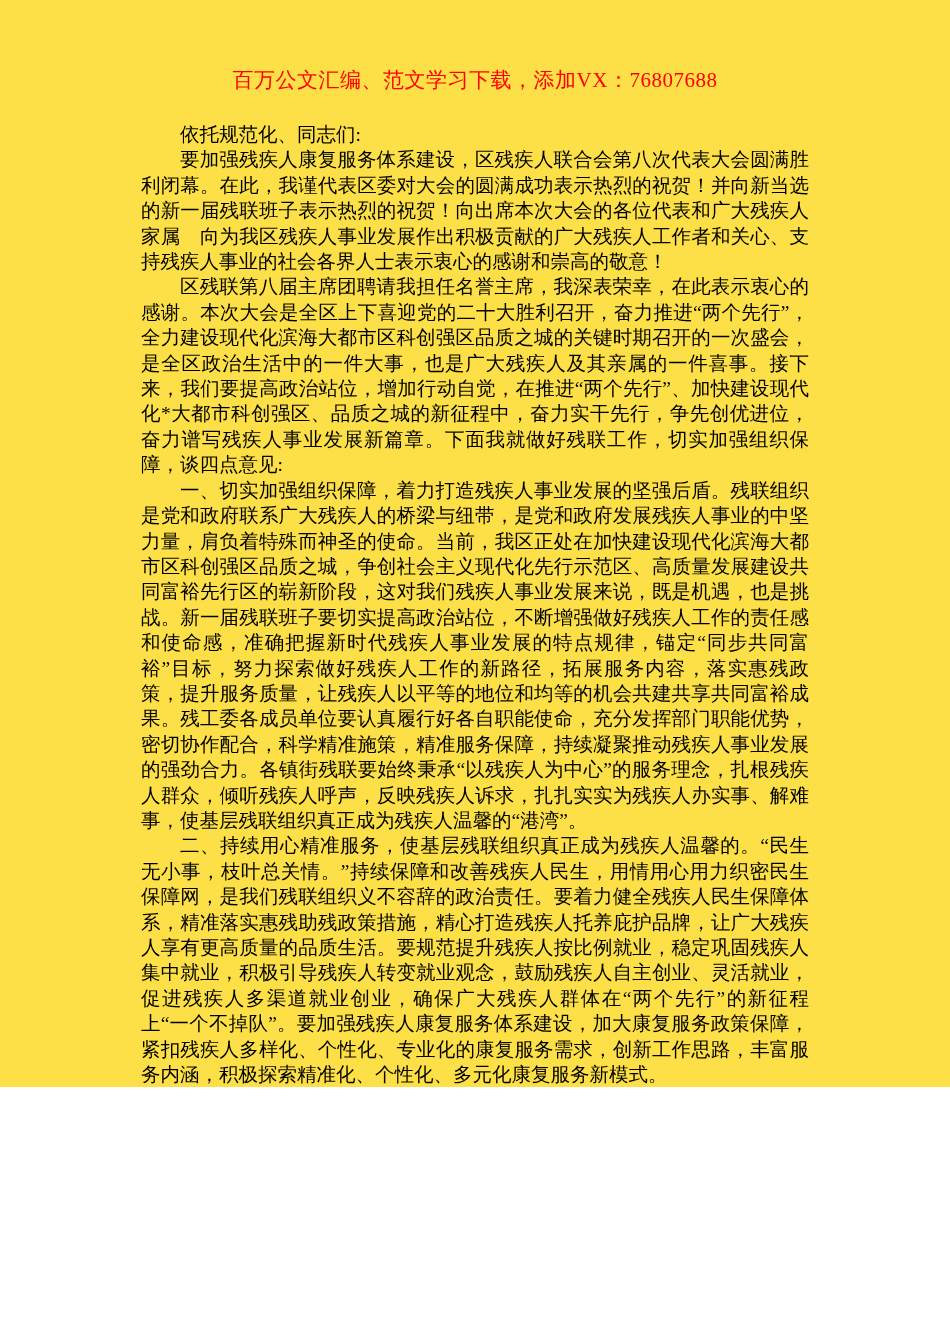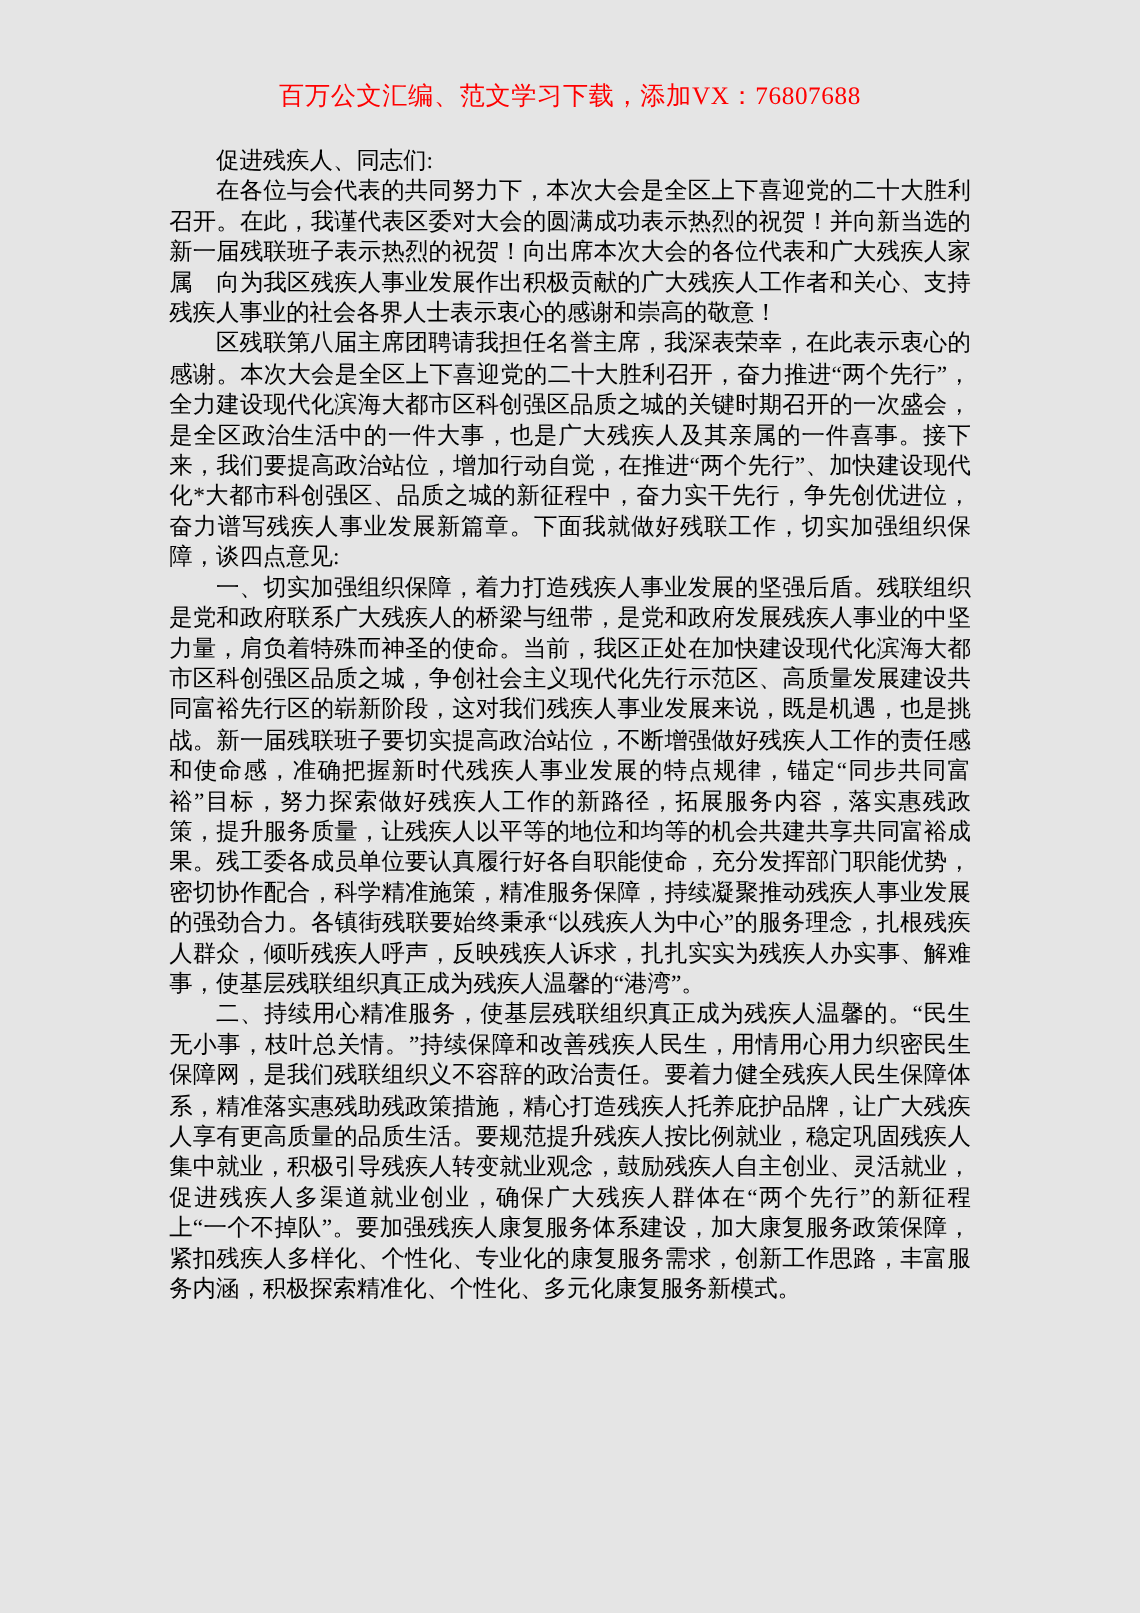--- a/index.html
+++ b/index.html
@@ -3,22 +3,22 @@
 <meta charset="utf-8">
 <style>
   html, body {
     margin: 0;
     padding: 0;
     background: #ffffff;
   }
   .page {
     position: relative;
     width: 950px;
-    height: 1344px;
-    background: #e5e5e5;
+    height: 1087px;
+    background: #fde047;
     overflow: hidden;
     font-family: "Liberation Serif", "DejaVu Serif", serif;
   }
   .promo-banner {
     position: absolute;
     top: 66px;
     left: 0;
     width: 100%;
     text-align: center;
     color: #fe0000;
@@ -48,23 +48,23 @@
 </style>
 </head>
 <body>
 
 <div class="page">
 
   <div class="promo-banner">百万公文汇编、范文学习下载，添加VX：76807688</div>
 
   <div class="doc-body">
 
-    <p>促进残疾人、同志们:</p>
+    <p>依托规范化、同志们:</p>
 
-    <p><span>在各位与会代表的共同努力下，本次大会是全区上下喜迎党的二十大胜利召开。在此，我谨代表区委对大会的圆满成功表示热烈的祝贺！并向新当选的新一届残联班子表示热烈的祝贺！向出席本次大会的各位代表和广大残疾人家属　向为我区残疾人事业发展作出积极贡献的广大残疾人工作者和关心、支持残疾人事业的社会各界人士表示衷心的感谢和崇高的敬意！</span></p>
+    <p><span>要加强残疾人康复服务体系建设，区残疾人联合会第八次代表大会圆满胜利闭幕。在此，我谨代表区委对大会的圆满成功表示热烈的祝贺！并向新当选的新一届残联班子表示热烈的祝贺！向出席本次大会的各位代表和广大残疾人家属　向为我区残疾人事业发展作出积极贡献的广大残疾人工作者和关心、支持残疾人事业的社会各界人士表示衷心的感谢和崇高的敬意！</span></p>
 
     <p><span>区残联第八届主席团聘请我担任名誉主席，我深表荣幸，在此表示衷心的感谢。本次大会是全区上下喜迎党的二十大胜利召开，奋力推进“两个先行”，全力建设现代化滨海大都市区科创强区品质之城的关键时期召开的一次盛会，是全区政治生活中的一件大事，也是广大残疾人及其亲属的一件喜事。接下来，我们要提高政治站位，增加行动自觉，在推进“两个先行”、加快建设现代化*大都市科创强区、品质之城的新征程中，奋力实干先行，争先创优进位，奋力谱写残疾人事业发展新篇章。下面我就做好残联工作，切实加强组织保障，谈四点意见:</span></p>
 
     <p><span class="lead">一、切实加强组织保障，着力打造残疾人事业发展的坚强后盾。</span><span>残联组织是党和政府联系广大残疾人的桥梁与纽带，是党和政府发展残疾人事业的中坚力量，肩负着特殊而神圣的使命。当前，我区正处在加快建设现代化滨海大都市区科创强区品质之城，争创社会主义现代化先行示范区、高质量发展建设共同富裕先行区的崭新阶段，这对我们残疾人事业发展来说，既是机遇，也是挑战。新一届残联班子要切实提高政治站位，不断增强做好残疾人工作的责任感和使命感，准确把握新时代残疾人事业发展的特点规律，锚定“同步共同富裕”目标，努力探索做好残疾人工作的新路径，拓展服务内容，落实惠残政策，提升服务质量，让残疾人以平等的地位和均等的机会共建共享共同富裕成果。残工委各成员单位要认真履行好各自职能使命，充分发挥部门职能优势，密切协作配合，科学精准施策，精准服务保障，持续凝聚推动残疾人事业发展的强劲合力。各镇街残联要始终秉承“以残疾人为中心”的服务理念，扎根残疾人群众，倾听残疾人呼声，反映残疾人诉求，扎扎实实为残疾人办实事、解难事，使基层残联组织真正成为残疾人温馨的“港湾”。</span></p>
 
     <p><span class="lead">二、持续用心精准服务，使基层残联组织真正成为残疾人温馨的。</span><span>“民生无小事，枝叶总关情。”持续保障和改善残疾人民生，用情用心用力织密民生保障网，是我们残联组织义不容辞的政治责任。要着力健全残疾人民生保障体系，精准落实惠残助残政策措施，精心打造残疾人托养庇护品牌，让广大残疾人享有更高质量的品质生活。要规范提升残疾人按比例就业，稳定巩固残疾人集中就业，积极引导残疾人转变就业观念，鼓励残疾人自主创业、灵活就业，促进残疾人多渠道就业创业，确保广大残疾人群体在“两个先行”的新征程上“一个不掉队”。要加强残疾人康复服务体系建设，加大康复服务政策保障，紧扣残疾人多样化、个性化、专业化的康复服务需求，创新工作思路，丰富服务内涵，积极探索精准化、个性化、多元化康复服务新模式。</span></p>
 
 
   </div>
 </div>

